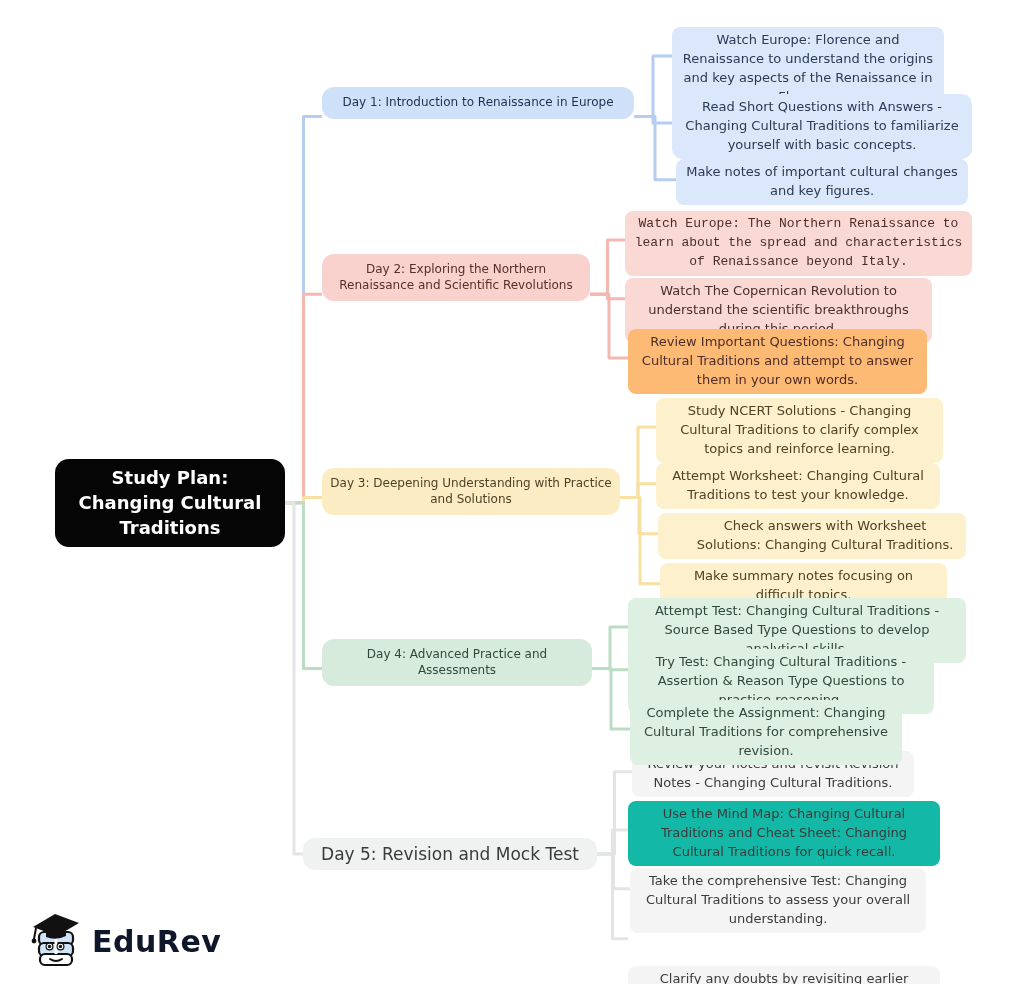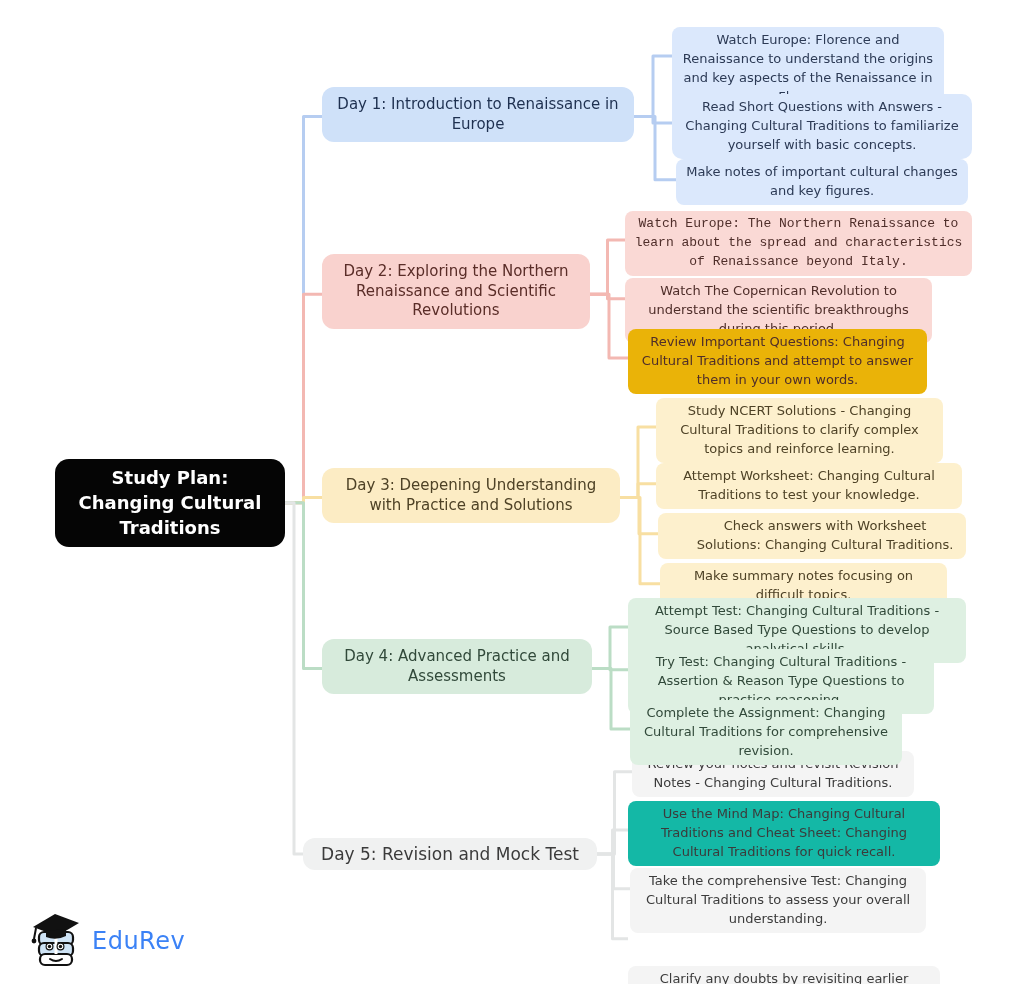--- a/index.html
+++ b/index.html
@@ -19,21 +19,21 @@
     box-sizing:border-box;
     text-align:center;
   }
   #central{
     left:55px;top:459px;width:230px;
     background:#050505;color:#ffffff;
     font-size:18px;font-weight:bold;line-height:1.4;
     border-radius:14px;padding:6px 8px;
   }
   .day-header{
-    font-size:15px;line-height:1.3;
+    font-size:12px;line-height:1.3;
     border-radius:12px;padding:8px 6px;
   }
   .day-header[data-day="4"]{font-size:17px;padding:5px 10px;}
   .task{
     font-size:13px;line-height:1.45;
     border-radius:8px;padding:4px 9px;
   }
   
   .dh0{left:322px;top:87px;width:312px;}
   .dh1{left:322px;top:254px;width:268px;}
@@ -41,37 +41,37 @@
   .dh3{left:322px;top:639px;width:270px;}
   .dh4{left:303px;top:838px;width:294px;}
   
   .t00{left:672px;top:27px;width:272px;}
   .t01{left:672px;top:94px;width:300px;border-radius:10px;}
   .t02{left:676px;top:159px;width:292px;}
   .t10{left:625px;top:211px;width:347px;font-family:Liberation Mono, monospace;}
   .t11{left:625px;top:278px;width:307px;}
   .t12{left:628px;top:329px;width:299px;}
   .t20{left:656px;top:398px;width:287px;}
-  .t21{left:656px;top:463px;width:306px;}
+  .t21{left:656px;top:463px;width:284px;}
   .t22{left:658px;top:513px;width:308px;}
   .t23{left:660px;top:563px;width:287px;}
   .t30{left:628px;top:598px;width:338px;}
   .t31{left:628px;top:649px;width:306px;}
   .t32{left:630px;top:700px;width:272px;}
   .t40{left:632px;top:751px;width:282px;}
   .t41{left:628px;top:801px;width:312px;}
   .t42{left:630px;top:868px;width:296px;}
   .t43{left:628px;top:966px;width:312px;}
   
   #logo{
     position:absolute;left:30px;top:910px;
     display:flex;align-items:center;gap:10px;
   }
   #brand-text{
-    font-size:24px;font-weight:normal;color:#3b82f6;
+    font-size:30px;font-weight:bold;color:#0f172a;
     font-family:"DejaVu Sans","Liberation Sans",sans-serif;
     letter-spacing:0.5px;
   }
 </style>
 </head>
 <body>
 
 <div id="canvas">
 
   <svg id="connectors">
@@ -106,21 +106,21 @@
   <div class="node day-header dh2" data-day="2" style="background: rgb(252, 236, 196); color: rgb(78, 66, 38);">Day 3: Deepening Understanding with Practice and Solutions</div>
   <div class="node day-header dh3" data-day="3" style="background: rgb(215, 235, 220); color: rgb(49, 73, 58);">Day 4: Advanced Practice and Assessments</div>
   <div class="node day-header dh4" data-day="4" style="background: rgb(240, 241, 241); color: rgb(59, 59, 59);">Day 5: Revision and Mock Test</div>
 
   <div class="node task t00" data-day="0" style="background: rgb(219, 232, 252); color: rgb(44, 58, 85);">Watch Europe: Florence and Renaissance to understand the origins and key aspects of the Renaissance in Florence.</div>
   <div class="node task t01" data-day="0" style="background: rgb(219, 232, 252); color: rgb(44, 58, 85);">Read Short Questions with Answers - Changing Cultural Traditions to familiarize yourself with basic concepts.</div>
   <div class="node task t02" data-day="0" style="background: rgb(219, 232, 252); color: rgb(44, 58, 85);">Make notes of important cultural changes and key figures.</div>
 
   <div class="node task t10" data-day="1" style="background: rgb(250, 217, 213); color: rgb(79, 46, 42);">Watch Europe: The Northern Renaissance to learn about the spread and characteristics of Renaissance beyond Italy.</div>
   <div class="node task t11" data-day="1" style="background: rgb(250, 217, 213); color: rgb(79, 46, 42);">Watch The Copernican Revolution to understand the scientific breakthroughs during this period.</div>
-  <div class="node task t12" data-day="1" style="background: #eab308; color: rgb(79, 46, 42);">Review Important Questions: Changing Cultural Traditions and attempt to answer them in your own words.</div>
+  <div class="node task t12" data-day="1" style="background: #fdba74; color: rgb(79, 46, 42);">Review Important Questions: Changing Cultural Traditions and attempt to answer them in your own words.</div>
 
   <div class="node task t20" data-day="2" style="background: rgb(253, 240, 205); color: rgb(78, 66, 38);">Study NCERT Solutions - Changing Cultural Traditions to clarify complex topics and reinforce learning.</div>
   <div class="node task t21" data-day="2" style="background: rgb(253, 240, 205); color: rgb(78, 66, 38);">Attempt Worksheet: Changing Cultural Traditions to test your knowledge.</div>
   <div class="node task t22" data-day="2" style="background: rgb(253, 240, 205); color: rgb(78, 66, 38); padding-left: 35px;">Check answers with Worksheet Solutions: Changing Cultural Traditions.</div>
   <div class="node task t23" data-day="2" style="background: rgb(253, 240, 205); color: rgb(78, 66, 38);">Make summary notes focusing on difficult topics.</div>
 
   <div class="node task t30" data-day="3" style="background: rgb(222, 240, 226); color: rgb(49, 73, 58);">Attempt Test: Changing Cultural Traditions - Source Based Type Questions to develop analytical skills.</div>
   <div class="node task t31" data-day="3" style="background: rgb(222, 240, 226); color: rgb(49, 73, 58);">Try Test: Changing Cultural Traditions - Assertion &amp; Reason Type Questions to practice reasoning.</div>
   <div class="node task t40" data-day="4" style="background: rgb(244, 244, 244); color: rgb(59, 59, 59);">Review your notes and revisit Revision Notes - Changing Cultural Traditions.</div>
 

